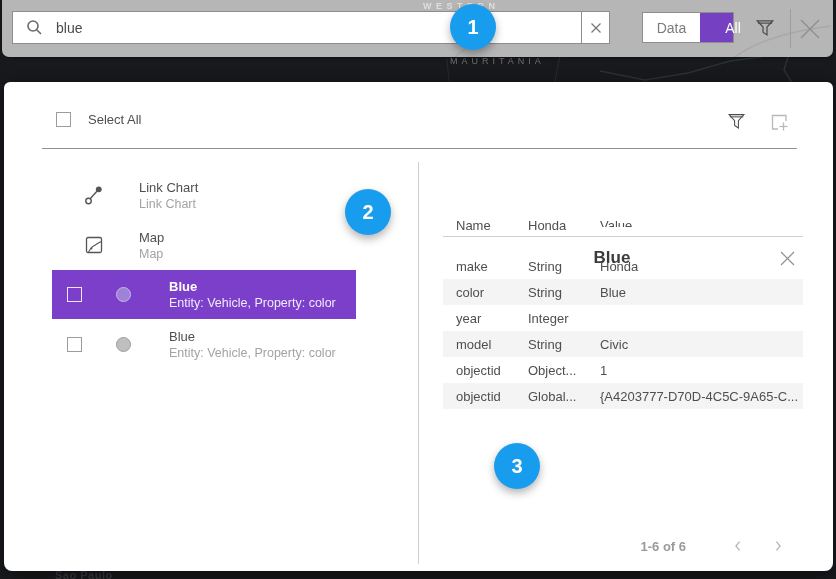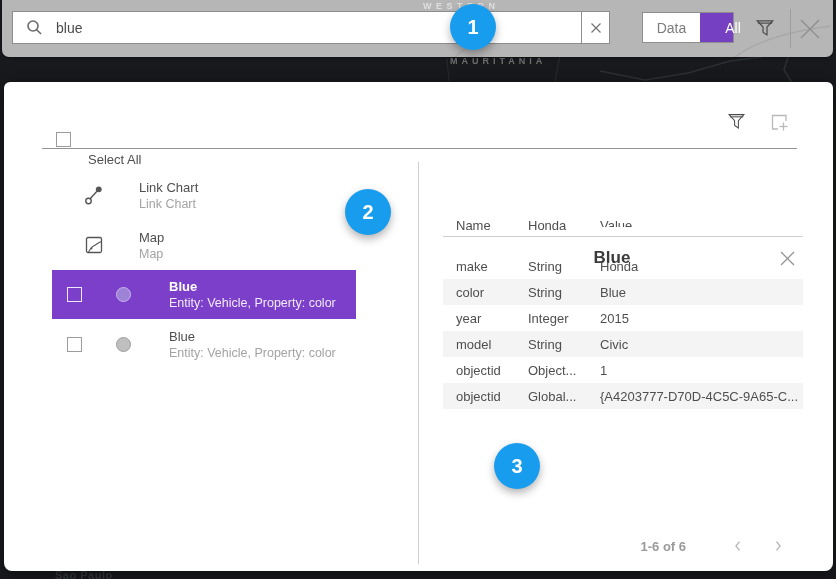--- a/index.html
+++ b/index.html
@@ -9,21 +9,21 @@
     background:#17191c;
     font-family:"Liberation Sans", sans-serif;
     -webkit-font-smoothing:antialiased;
   }
 
   
   .map-layer { position:absolute; inset:0; z-index:0; }
   .map-strip-svg { position:absolute; left:0; top:55px; }
   .map-label-mauritania {
     position:absolute; left:450px; top:56px;
-    font-size:9px; font-weight:bold; letter-spacing:4px; color:#6f6f6f;
+    font-size:9px; font-weight:normal; letter-spacing:4px; color:#6f6f6f;
   }
   .map-label-saopaulo {
     position:absolute; left:55px; top:569px;
     font-size:11px; font-weight:bold; letter-spacing:.5px; color:#34373c;
   }
 
   
   .topbar {
     position:absolute; left:2px; top:0; width:831px; height:57px;
     background:#b6b6b6; border-radius:0 0 7px 7px; z-index:3;
@@ -67,21 +67,21 @@
   
   .panel {
     position:absolute; left:4px; top:82px; width:829px; height:489px;
     background:#fff; border-radius:6px 6px 8px 8px; z-index:2;
     box-shadow:0 3px 14px rgba(0,0,0,.45);
   }
   .select-all { position:absolute; left:52px; top:30px; display:flex; align-items:center; cursor:pointer; }
   .checkbox {
     width:15px; height:15px; border:1px solid #9c9c9c; background:#fff; flex:none;
   }
-  .select-all .label { margin-left:17px; font-size:13px; color:#4f4f4f;margin-top:40px; }
+  .select-all .label { margin-left:17px; font-size:13px; color:#4f4f4f; }
   .panel-filter { position:absolute; left:720px; top:27px; width:24px; height:24px; display:flex; align-items:center; justify-content:center; cursor:pointer; }
   .panel-add   { position:absolute; left:763px; top:28px; width:24px; height:24px; display:flex; align-items:center; justify-content:center; cursor:pointer; }
   .panel-hr { position:absolute; left:38px; top:66px; width:755px; height:1px; background:#939393; }
   .panel-vr { position:absolute; left:414px; top:80px; width:1px; height:402px; background:#cfcfcf; }
 
   
   .list { position:absolute; left:48px; top:88px; width:304px; }
   .row { display:flex; align-items:center; cursor:pointer;gap:24px; }
   .row.type-icon { height:50px; padding-left:31px; }
   .row.type-icon .ic { width:22px; margin-right:10px; display:flex; justify-content:center; }
@@ -286,21 +286,20 @@
         <span class="c-value">Honda</span>
       </div>
       <div class="t-row">
         <span class="c-name">color</span>
         <span class="c-type">String</span>
         <span class="c-value">Blue</span>
       </div>
       <div class="t-row">
         <span class="c-name">year</span>
         <span class="c-type">Integer</span>
-        <span class="c-value">2015</span>
       </div>
       <div class="t-row">
         <span class="c-name">model</span>
         <span class="c-type">String</span>
         <span class="c-value">Civic</span>
       </div>
       <div class="t-row">
         <span class="c-name">objectid</span>
         <span class="c-type">Object...</span>
         <span class="c-value">1</span>

